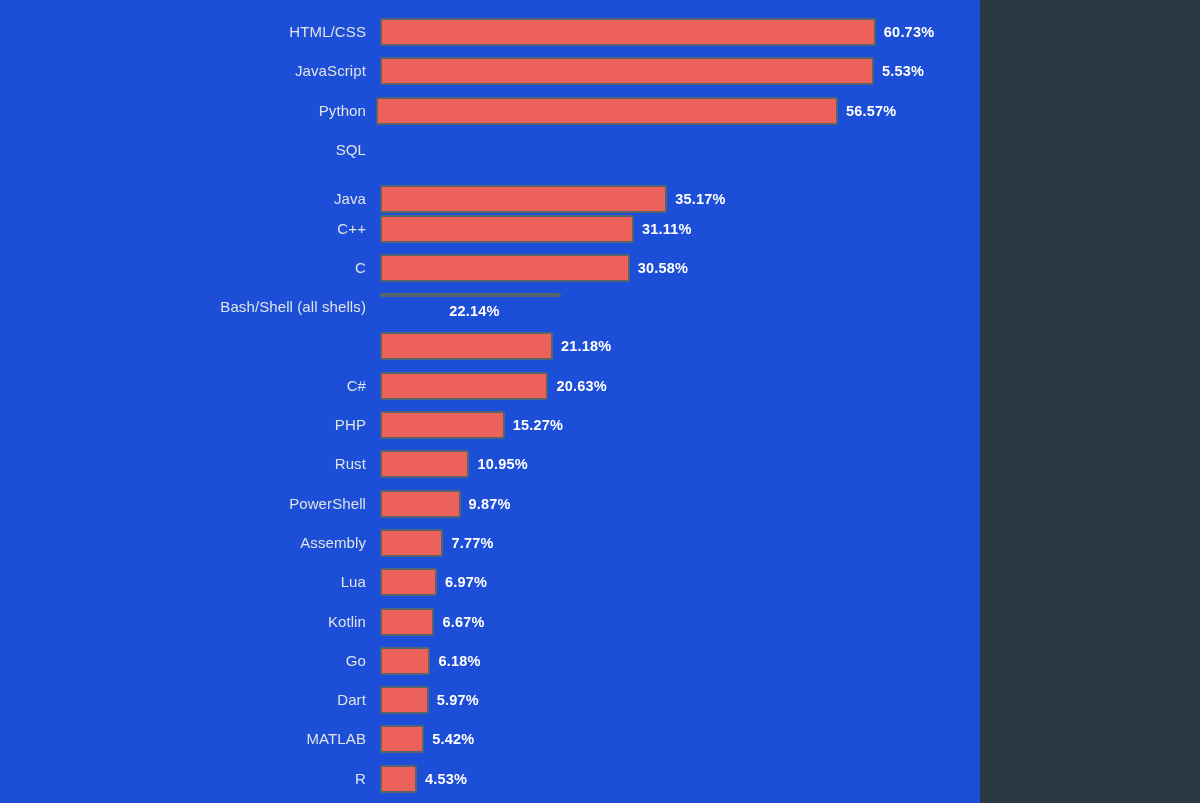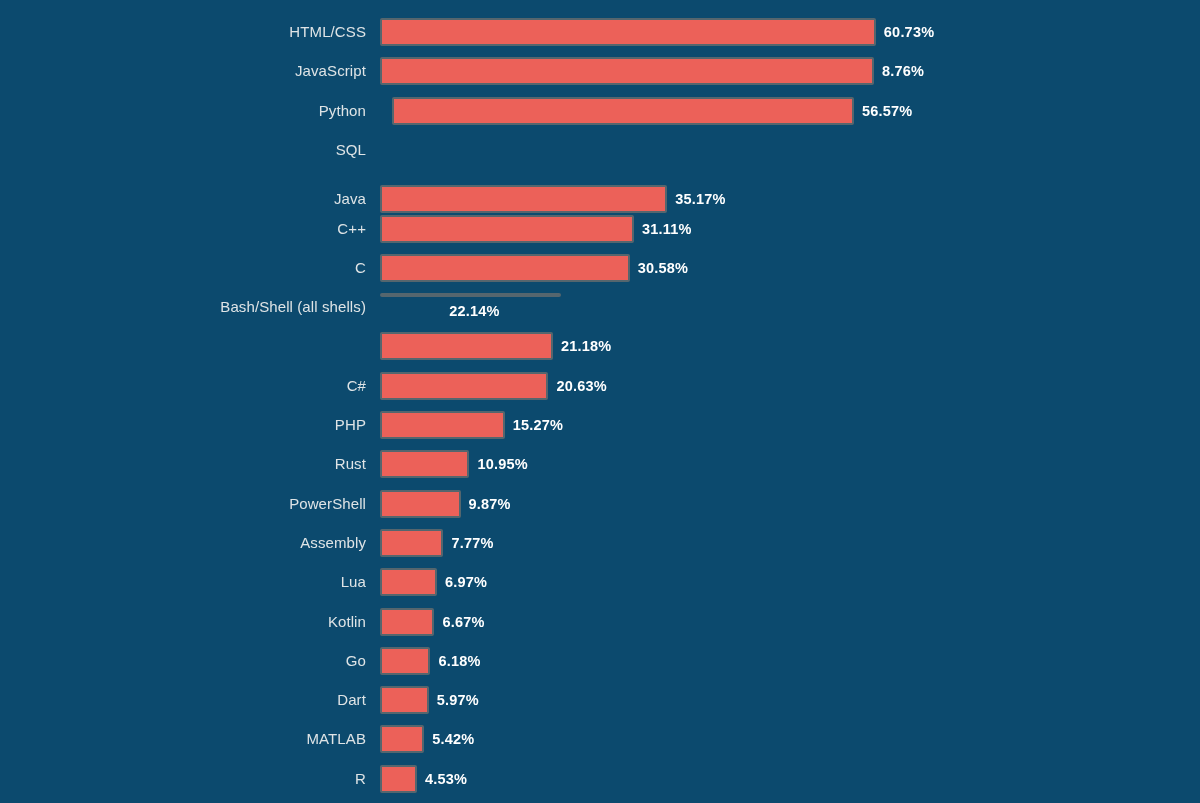--- a/index.html
+++ b/index.html
@@ -8,23 +8,23 @@
     background: #2b3a42;
   }
   body {
     width: 1200px;
     height: 803px;
     overflow: hidden;
     font-family: "Liberation Sans", sans-serif;
   }
   #chart-root {
     position: relative;
-    width: 1200px;
+    width: 980px;
     height: 803px;
-    background: #0c4a6e;
+    background: #1d4ed8;
     overflow: hidden;
   }
   .bar-row {
     position: absolute;
     left: 0;
     width: 1200px;
     height: 28px;
     display: flex;
     align-items: center;
   }
@@ -73,26 +73,26 @@
       <div class="cat-label">HTML/CSS</div>
       <div class="bar-wrap" style="left: 380px;">
         <div class="bar" style="width: 495.86px; background: rgb(236, 97, 89); border-color: rgb(85, 102, 110); height: 28px;"></div>
         <div class="val-label">60.73%</div>
       </div>
     </div>
     <div class="bar-row" style="top: 57.3px;">
       <div class="cat-label">JavaScript</div>
       <div class="bar-wrap" style="left: 380px;">
         <div class="bar" style="width: 494.064px; background: rgb(236, 97, 89); border-color: rgb(85, 102, 110); height: 28px;"></div>
-        <div class="val-label">8.76%</div>
+        <div class="val-label">5.53%</div>
       </div>
     </div>
     <div class="bar-row" style="top: 96.6px;">
       <div class="cat-label">Python</div>
-      <div class="bar-wrap" style="left: 392px;">
+      <div class="bar-wrap" style="left: 376px;">
         <div class="bar" style="width: 461.894px; background: rgb(236, 97, 89); border-color: rgb(85, 102, 110); height: 28px;"></div>
         <div class="val-label">56.57%</div>
       </div>
     </div>
     <div class="bar-row" style="top: 135.9px;">
       <div class="cat-label">SQL</div>
     </div>
     <div class="bar-row" style="top: 185px;">
       <div class="cat-label">Java</div>
       <div class="bar-wrap" style="left: 380px;">

